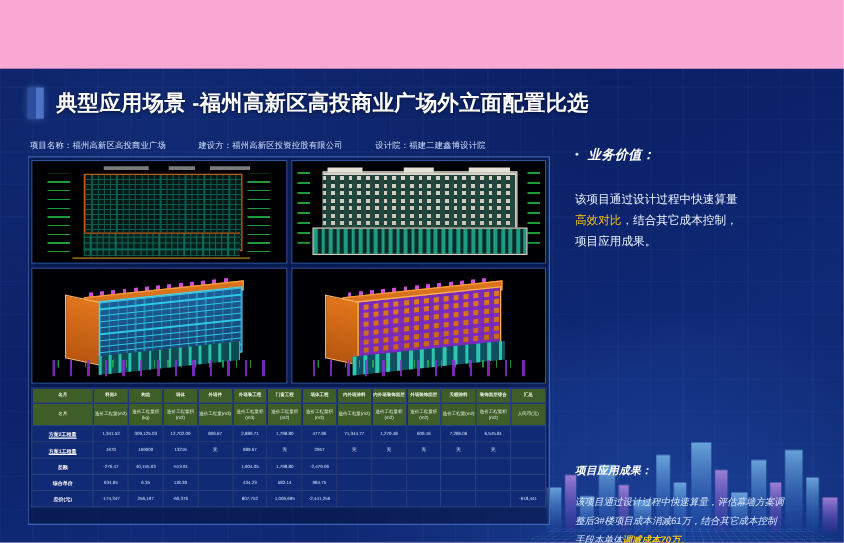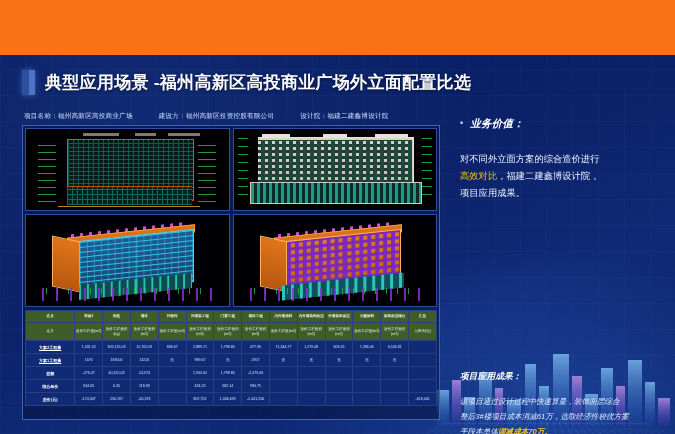--- a/index.html
+++ b/index.html
@@ -1,21 +1,21 @@
 <!DOCTYPE html>
 <html><head>
 <meta charset="utf-8">
 <style>
   html,body{margin:0;padding:0;}
   body{
     width:675px;height:434px;overflow:hidden;
     background:#ffffff;
     font-family:"Liberation Sans","DejaVu Sans",sans-serif;
   }
-  .page{position:relative;width:675px;height:434px;background:#f97316;}
+  .page{position:relative;width:675px;height:434px;background:#f9a8d4;}
 
   
   .slide{
     position:absolute;left:0;top:55px;width:675px;height:379px;
     background:
       radial-gradient(ellipse 420px 240px at 82% 95%, rgba(40,90,190,.55) 0%, rgba(10,30,95,0) 70%),
       radial-gradient(ellipse 500px 320px at 18% 12%, rgba(22,52,130,.55) 0%, rgba(8,22,80,0) 72%),
       linear-gradient(160deg,#0a1d5e 0%, #0b2168 38%, #102a77 68%, #0a1f62 100%);
     overflow:hidden;
   }
@@ -389,33 +389,33 @@
         </table>
       </div>
     </div>
 
     <div class="right">
       <div class="bullet-row">
         <span class="bullet-dot">•</span>
         <span class="bullet-head">业务价值：</span>
       </div>
       <div class="para">
-        <div>对不同外立面方案的综合造价进行</div>
+        <div>该项目通过设计过程中快速算量</div>
         <div>
-          <span class="hl">高效对比</span><span>，福建二建鑫博设计院，</span>
+          <span class="hl">高效对比</span><span>，结合其它成本控制，</span>
         </div>
         <div>项目应用成果。</div>
       </div>
     </div>
 
     <div class="result">
       <div class="result-head">项目应用成果：</div>
       <div class="result-body">
-        <div>该项目通过设计过程中快速算量，装饰面层综合</div>
-        <div>整后3#楼项目成本消减61万，选取经济性较优方案</div>
+        <div>该项目通过设计过程中快速算量，评估幕墙方案调</div>
+        <div>整后3#楼项目成本消减61万，结合其它成本控制</div>
         <div>
           <span>手段本单体</span><span class="hl">调减成本70万。</span>
         </div>
       </div>
     </div>
 
   </div>
 </div>
 
 </body></html>

